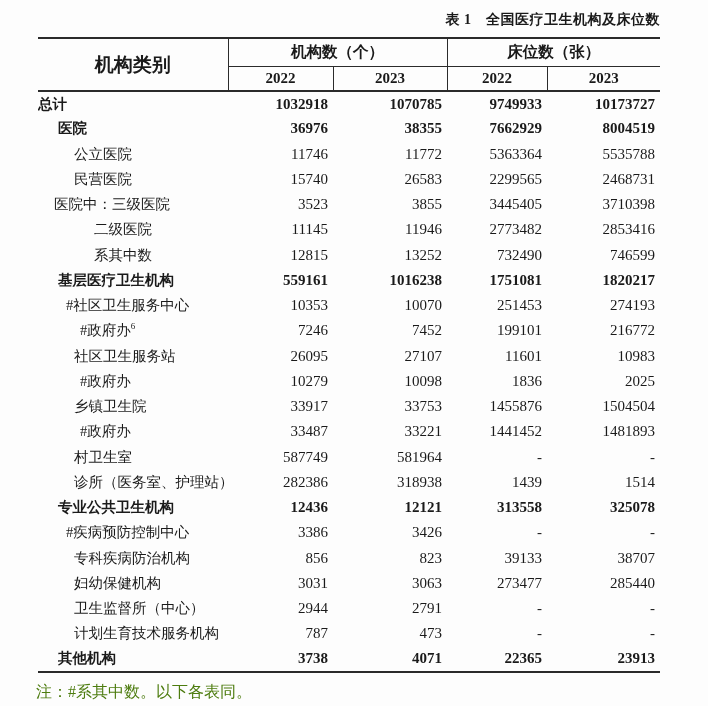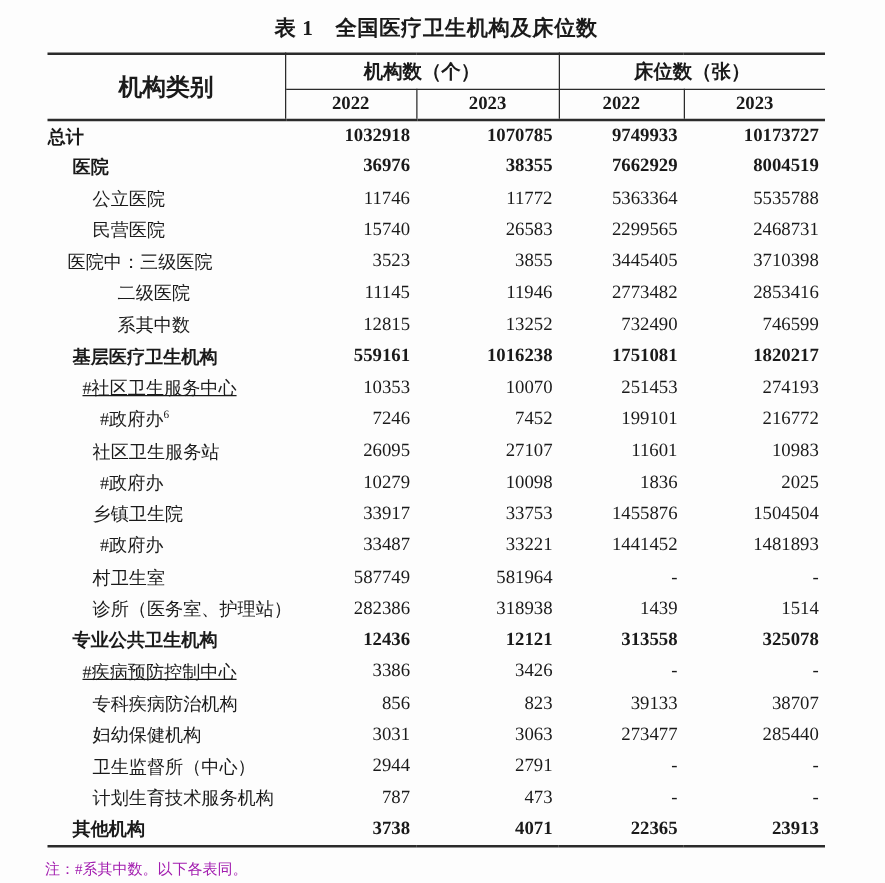--- a/index.html
+++ b/index.html
@@ -3,22 +3,22 @@
 <meta charset="utf-8">
 <style>
   html,body{margin:0;padding:0;}
   body{
     width:708px;height:706px;background:#fdfdfd;color:#1a1a1a;
     font-family:"Liberation Serif","DejaVu Serif",serif;
     -webkit-font-smoothing:antialiased;
   }
   .page{padding-top:11px;}
   .title{
-    width:622px;margin-left:38px;text-align:center;
-    font-weight:bold;font-size:17px;letter-spacing:0.5px;
+    width:622px;margin-left:38px;text-align:right;
+    font-weight:bold;font-size:14px;letter-spacing:0.5px;
     margin-bottom:8px;white-space:pre;
   }
   table{
     margin-left:38px;width:622px;border-collapse:collapse;table-layout:fixed;
     border-top:2.5px solid #2b2b2b;border-bottom:2.5px solid #2b2b2b;
   }
   thead th{font-weight:bold;padding:0;}
   th.cat{
     border-right:1.4px solid #2b2b2b;border-bottom:2.5px solid #2b2b2b;
     font-size:19px;text-align:center;vertical-align:middle;
@@ -28,28 +28,28 @@
   th.grp{border-bottom:1.4px solid #2b2b2b;font-size:15.5px;font-family:Liberation Mono, monospace;}
   th.g1{border-right:1.4px solid #2b2b2b;}
   th.yr{font-size:15px;text-align:center;border-bottom:2.5px solid #2b2b2b;margin-top:16px;}
   th.br{border-right:1.4px solid #2b2b2b;}
   tbody tr{height:25.26px;}
   tbody td{padding:0;font-size:15px;vertical-align:middle;}
   td.lbl{text-align:left;font-size:14.5px;white-space:nowrap;overflow:hidden;margin-top:32px;}
   td.num{text-align:right;padding-right:5px;}
   tr.bold td{font-weight:bold;}
   sup{font-size:9px;line-height:0;}
-  .note{margin:9px 0 4px 36px;font-size:12px;color:#a21caf;}
+  .note{margin:9px 0 4px 36px;font-size:16px;color:#4d7c0f;}
   
   .ind-top{padding-left:0;}
   .ind-section{padding-left:20px;}
   .ind-sub{padding-left:36px;}
   .ind-prefix{padding-left:16px;}
   .ind-subsub{padding-left:56px;}
-  .ind-hash{padding-left:28px;text-decoration:underline;}
+  .ind-hash{padding-left:28px;}
   .ind-hashsub{padding-left:42px;}
 </style>
 </head>
 <body>
 
 <div class="page">
   <div class="title">表 1　全国医疗卫生机构及床位数</div>
 
   <table>
     <colgroup>

